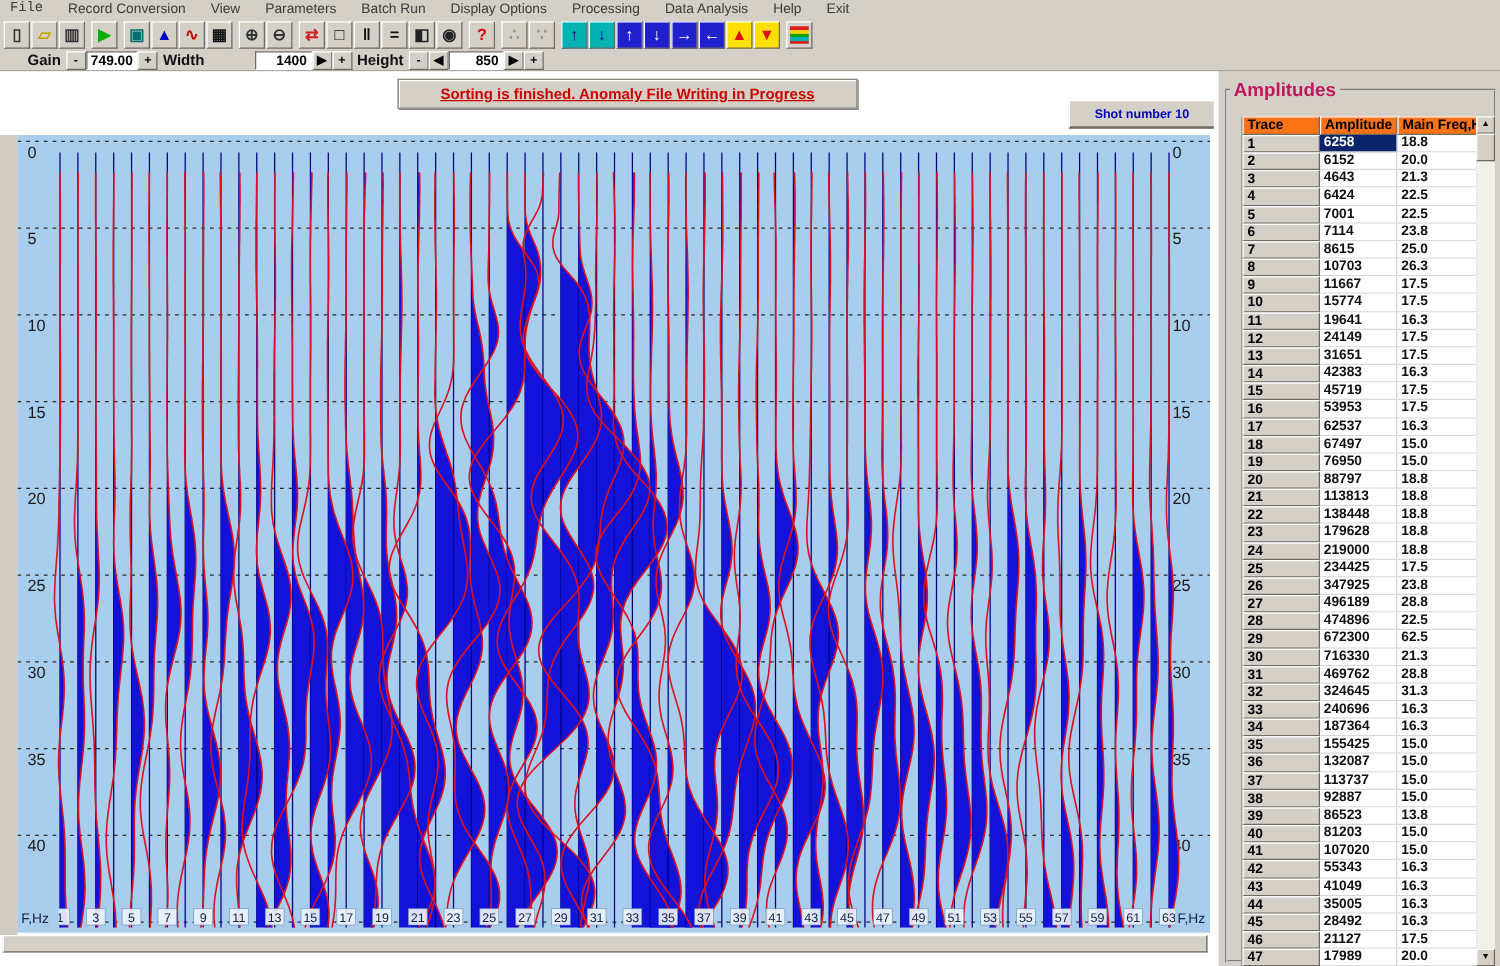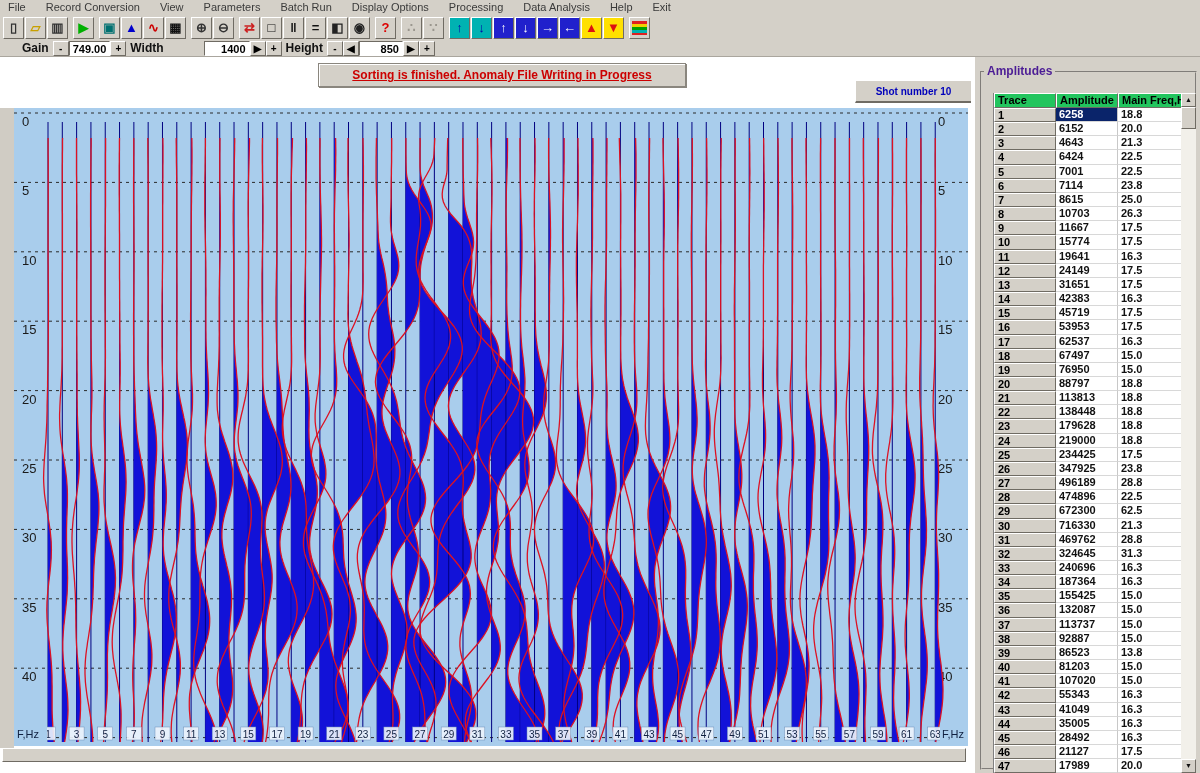--- a/index.html
+++ b/index.html
@@ -4,21 +4,21 @@
 <style>
   * { margin:0; padding:0; box-sizing:border-box; }
   html,body { width:1200px; height:773px; overflow:hidden;
     font-family:"Liberation Sans", sans-serif; background:#d4d0c8; }
   #app { position:relative; width:1200px; height:773px; background:#d4d0c8; }
 
   
   .menubar { position:absolute; left:0; top:0; width:1200px; height:14px;
     display:flex; align-items:center; font-size:11px; color:#3a3a3a; }
   .menu-item { padding:0 12px 0 8px; cursor:default; white-space:nowrap; }
-  .menu-item:first-child { padding-left:8px; }
+  .menu-item:first-child { padding-left:8px;font-family:Liberation Mono, monospace; }
 
   
   .toolbar { position:absolute; left:0; top:15px; width:1200px; height:25px;
     display:flex; align-items:center; padding-left:3px; }
   .tbtn { width:21px; height:22px; margin-right:1px; background:#d4d0c8;
     border:1px solid; border-color:#ffffff #6f6b63 #6f6b63 #ffffff;
     display:flex; align-items:center; justify-content:center;
     font-size:13px; font-weight:bold; line-height:1; cursor:pointer; flex:none; }
   .tbtn .g { pointer-events:none; }
   .tbtn.stripes { background:repeating-linear-gradient(180deg,
@@ -56,26 +56,26 @@
     background:#a9cdec; }
   .hscroll { position:absolute; left:2px; top:691px; width:964px; height:14px;
     background:#d4d0c8; border:1px solid; border-color:#ffffff #6f6b63 #6f6b63 #ffffff; }
 
   
   .right-panel { position:absolute; left:975px; top:57px; width:225px; height:716px;
     background:#d4d0c8; }
   .groupbox { position:absolute; left:5px; top:14px; width:217px; height:699px;
     border:2px groove #d4d0c8; }
   .group-label { position:absolute; left:9px; top:7px; background:#d4d0c8;
-    padding:0 3px; font-size:12px; font-weight:bold; color:#4c1d95; }
+    padding:0 3px; font-size:15px; font-weight:bold; color:#be185d; }
   .amp-table { position:absolute; left:18px; top:36px; width:203px; height:680px;
     background:#fff; overflow:hidden; border-left:1px solid #808080; }
   .amp-head { display:flex; height:15px; }
   .amp-row { display:flex; height:14.17px; }
-  .hcell { background:#22c55e; border:1px solid; border-color:#ffffff #6f6b63 #6f6b63 #ffffff;
+  .hcell { background:#f97316; border:1px solid; border-color:#ffffff #6f6b63 #6f6b63 #ffffff;
     font-size:11px; font-weight:bold; padding:0 0 0 3px; overflow:hidden;
     white-space:nowrap; line-height:13px; }
   .c-trace { width:62px; flex:none; }
   .c-amp  { width:62px; flex:none; }
   .c-freq { width:64px; flex:none; }
   .tracecell { background:#d4d0c8; border:1px solid; border-color:#ffffff #6f6b63 #6f6b63 #ffffff;
     font-size:11px; font-weight:bold; padding-left:3px; line-height:12px; }
   .datacell { background:#fff; border-right:1px solid #c8c8c8; border-bottom:1px solid #d8d8d8;
     font-size:11px; font-weight:bold; padding-left:3px; line-height:13px; color:#111; }
   .datacell.sel { background:#0a246a; color:#ffffff; }

